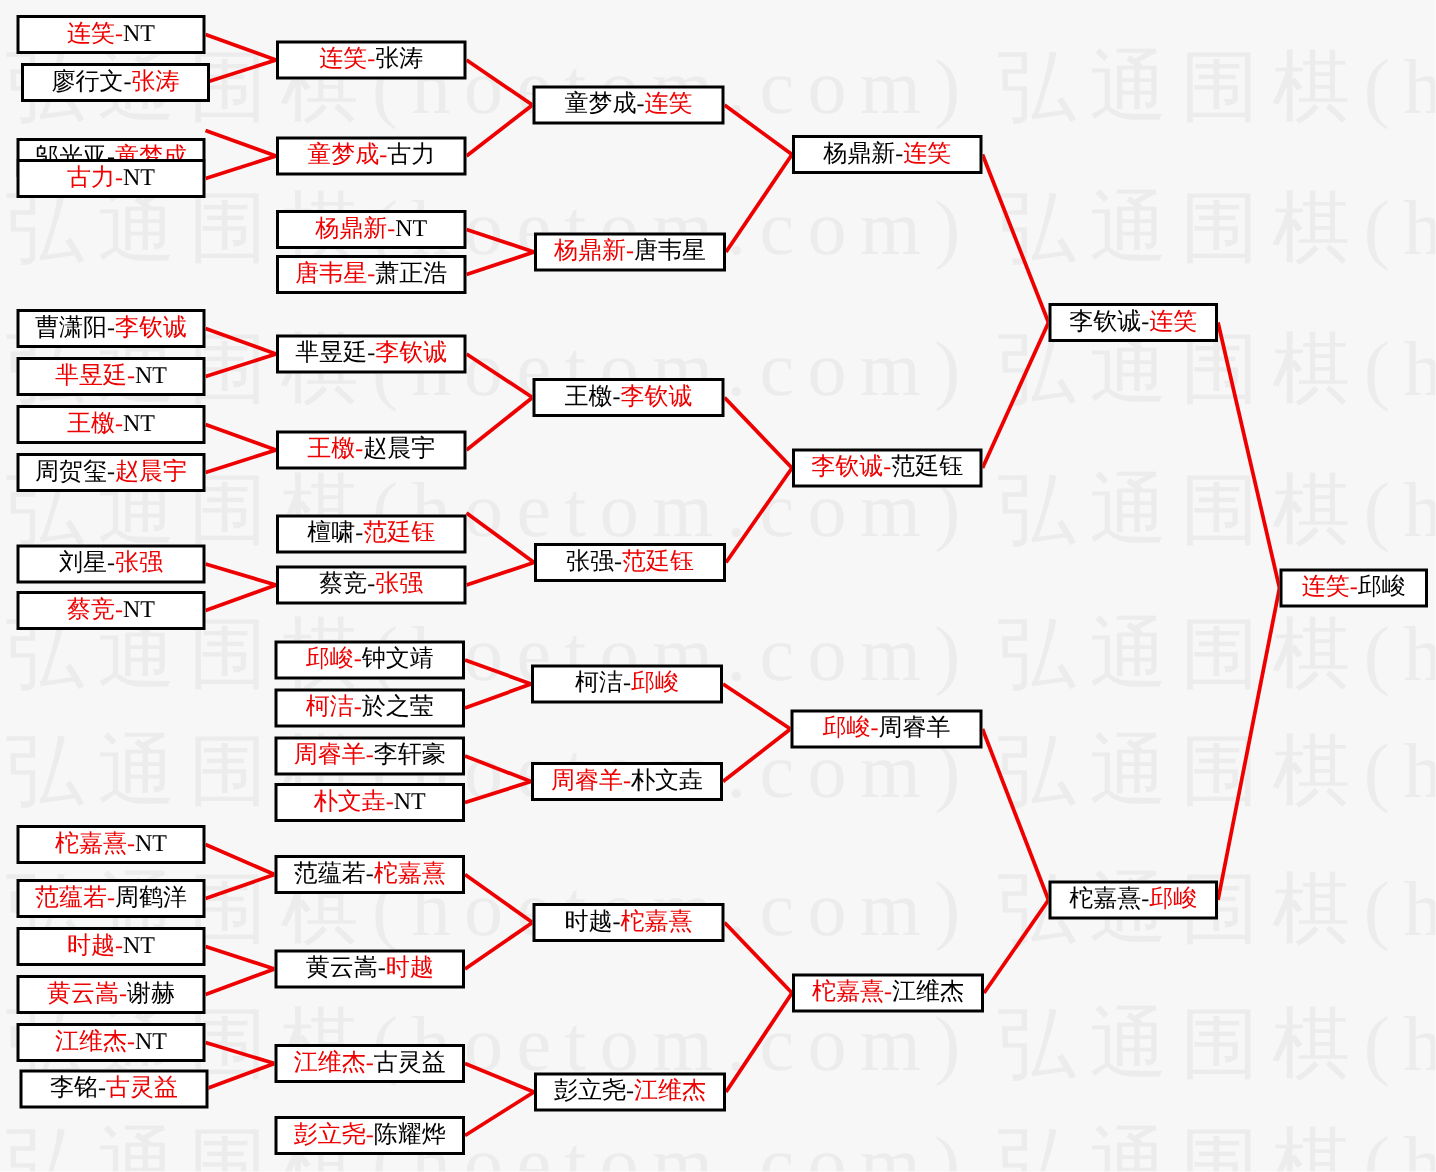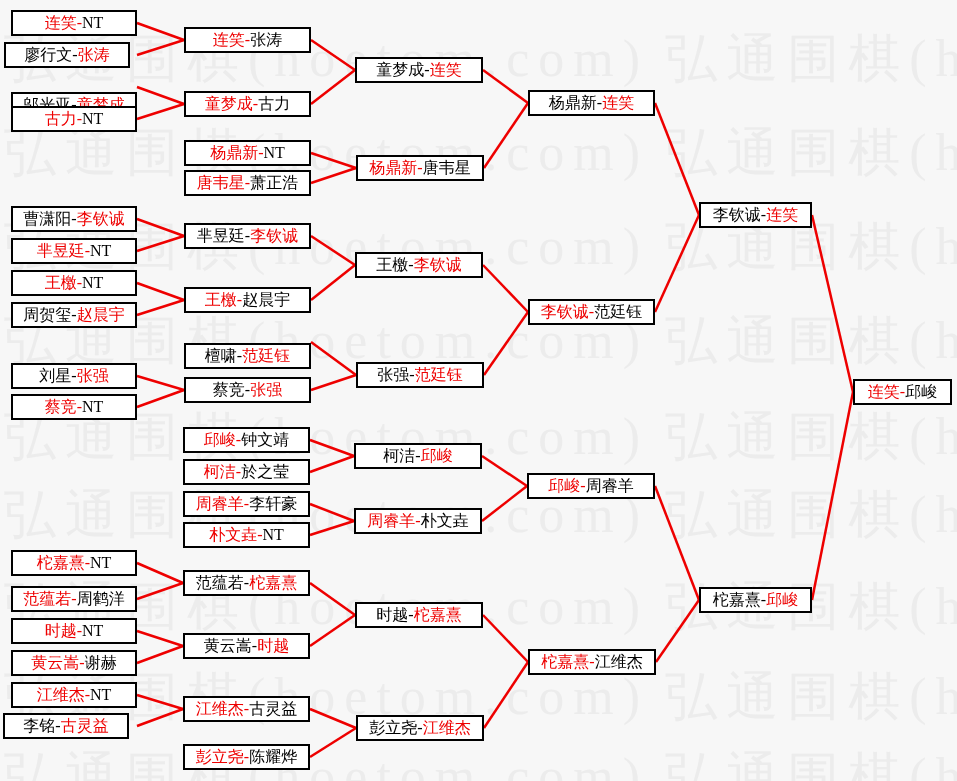--- a/index.html
+++ b/index.html
@@ -85,21 +85,21 @@
       <line x1="656" y1="662" x2="699" y2="600" stroke="#ee0000" stroke-width="2.5"></line>
       <line x1="812" y1="215" x2="853" y2="392" stroke="#ee0000" stroke-width="2.5"></line>
       <line x1="812" y1="600" x2="853" y2="392" stroke="#ee0000" stroke-width="2.5"></line>
     </svg>
 
   <div class="m" style="left:11px;top:10px;width:122px">
       <span class="red">连笑</span>
       <span class="red">-</span>
       <span class="blk">NT</span>
     </div>
-  <div class="m" style="left:4px;top:42px;width:122px">
+  <div class="m" style="left:14px;top:42px;width:122px">
       <span class="blk">廖行文</span>
       <span class="blk">-</span>
       <span class="red">张涛</span>
     </div>
   <div class="m" style="left:11px;top:92px;width:122px">
       <span class="blk">邬光亚</span>
       <span class="blk">-</span>
       <span class="red">童梦成</span>
     </div>
   <div class="m" style="left:11px;top:106px;width:122px">
@@ -274,21 +274,21 @@
   <div class="m" style="left:11px;top:650px;width:122px">
       <span class="red">黄云嵩</span>
       <span class="red">-</span>
       <span class="blk">谢赫</span>
     </div>
   <div class="m" style="left:11px;top:682px;width:122px">
       <span class="red">江维杰</span>
       <span class="red">-</span>
       <span class="blk">NT</span>
     </div>
-  <div class="m" style="left:3px;top:713px;width:122px">
+  <div class="m" style="left:13px;top:713px;width:122px">
       <span class="blk">李铭</span>
       <span class="blk">-</span>
       <span class="red">古灵益</span>
     </div>
 
   <div class="m" style="left:183px;top:570px;width:123px">
       <span class="blk">范蕴若</span>
       <span class="blk">-</span>
       <span class="red">柁嘉熹</span>
     </div>

